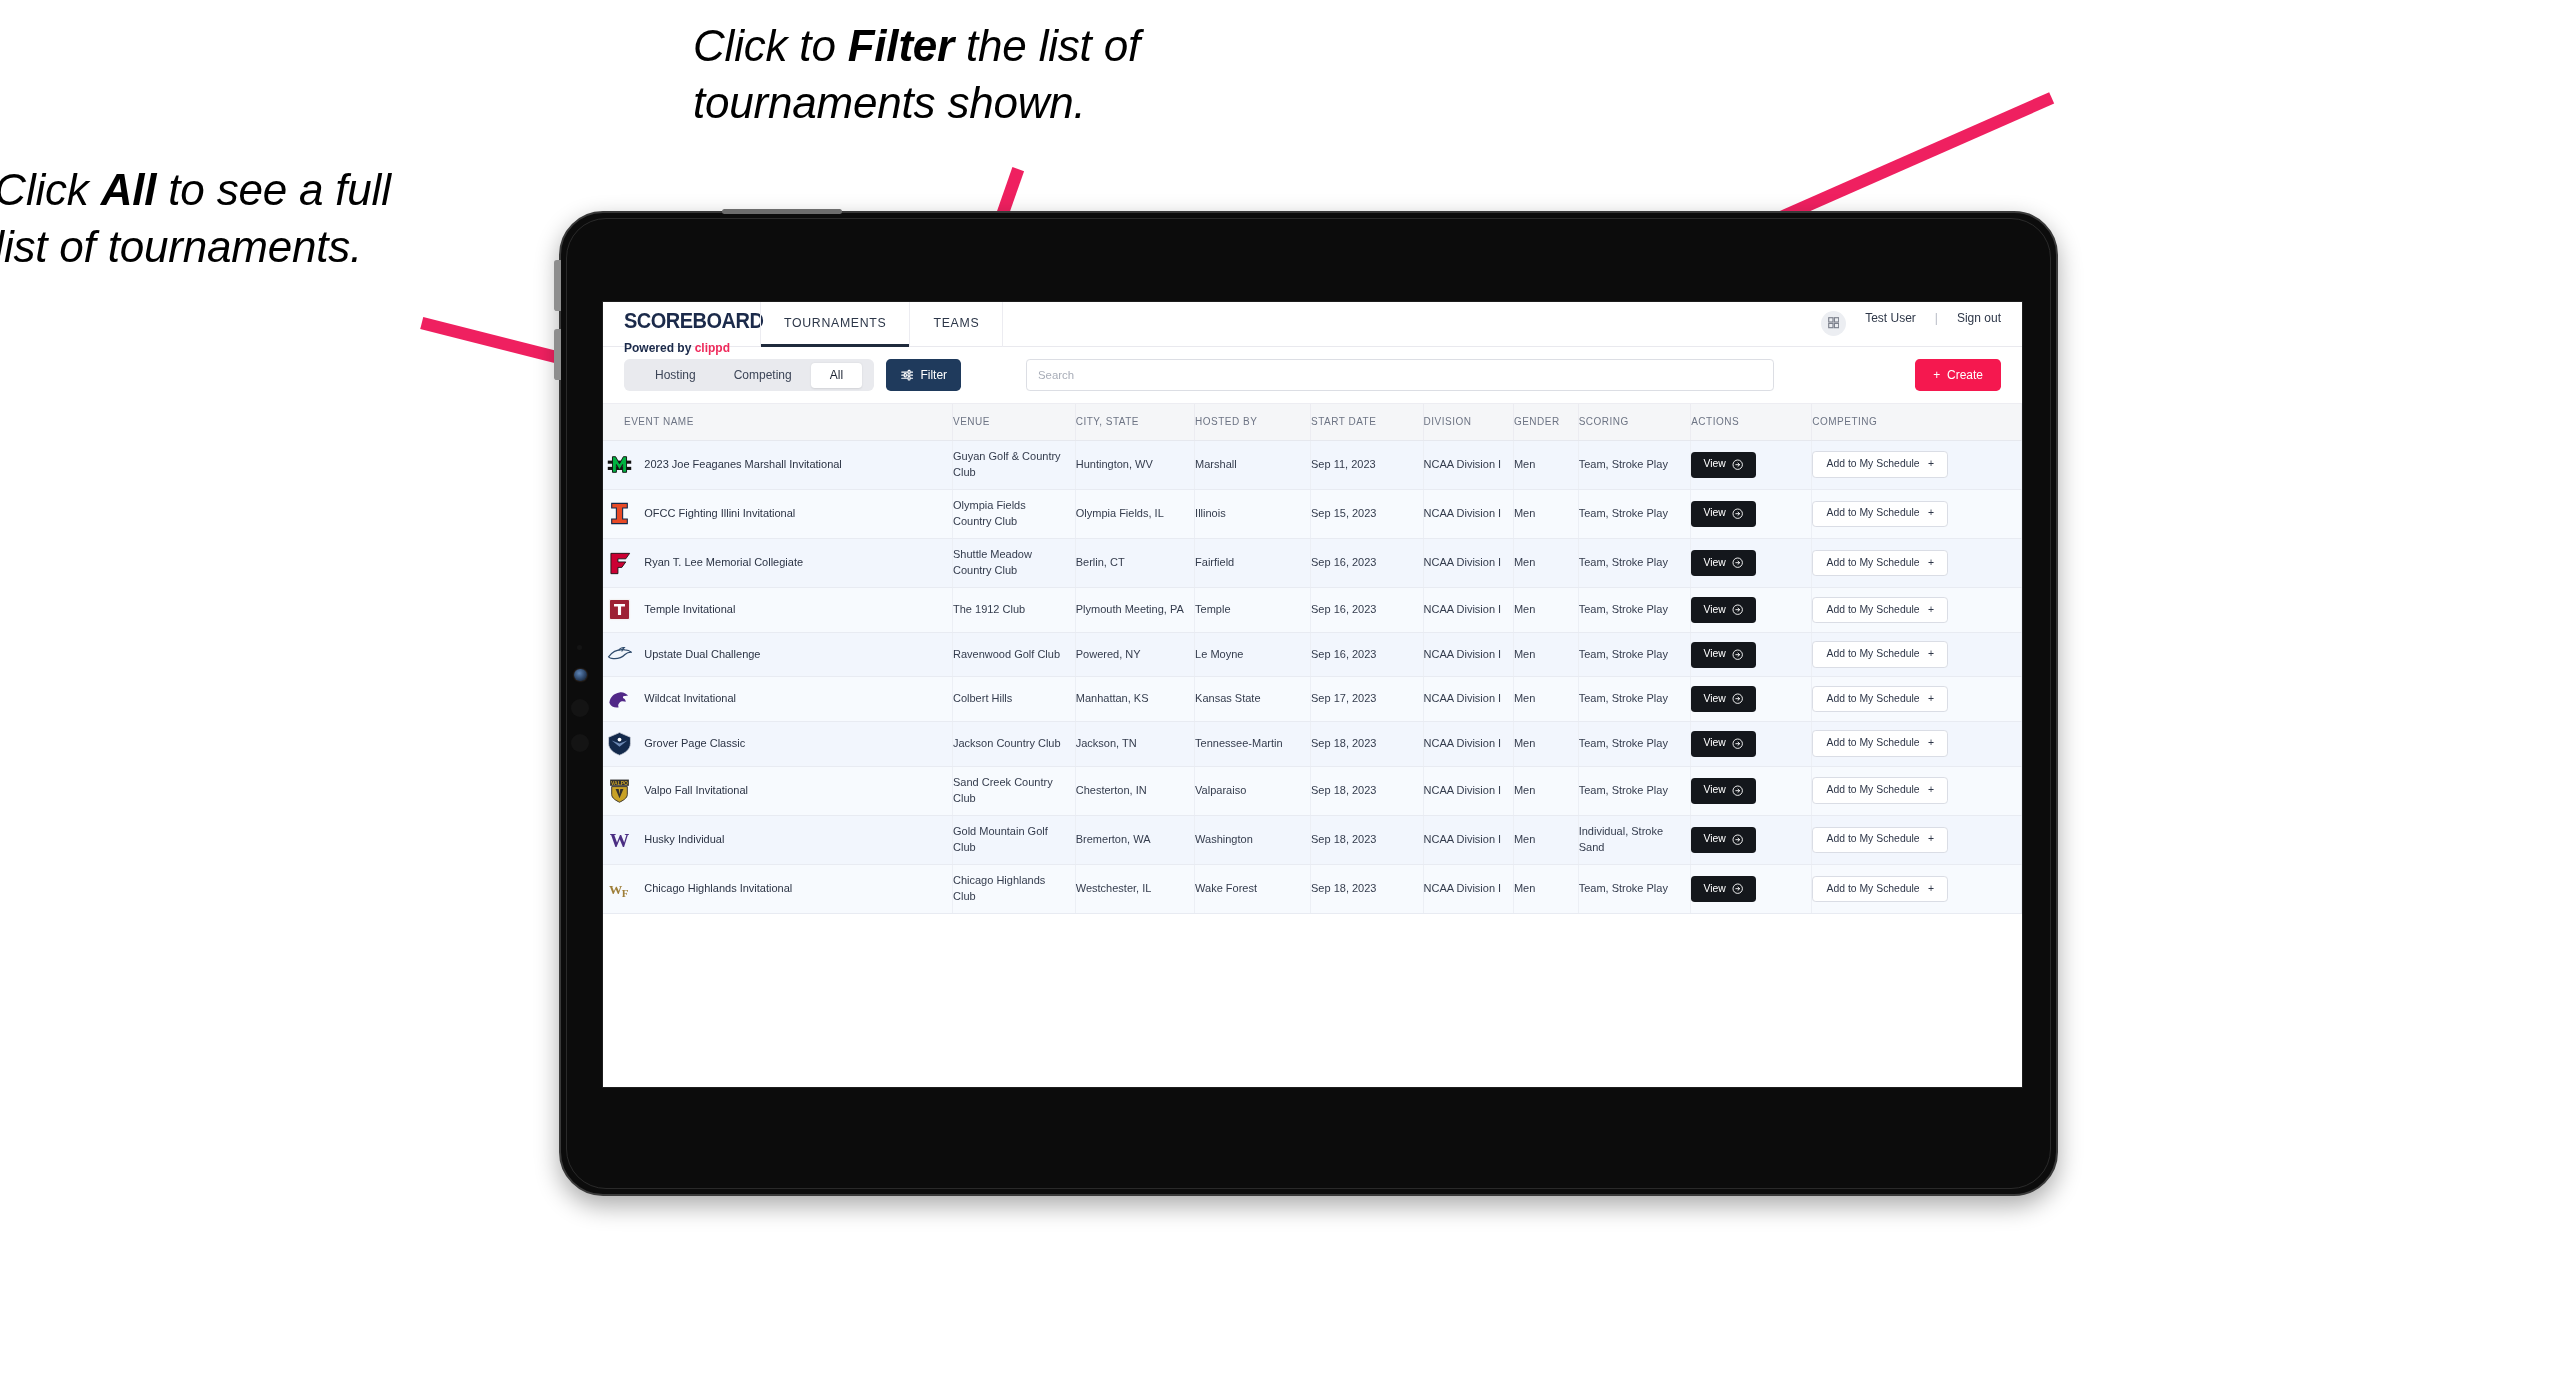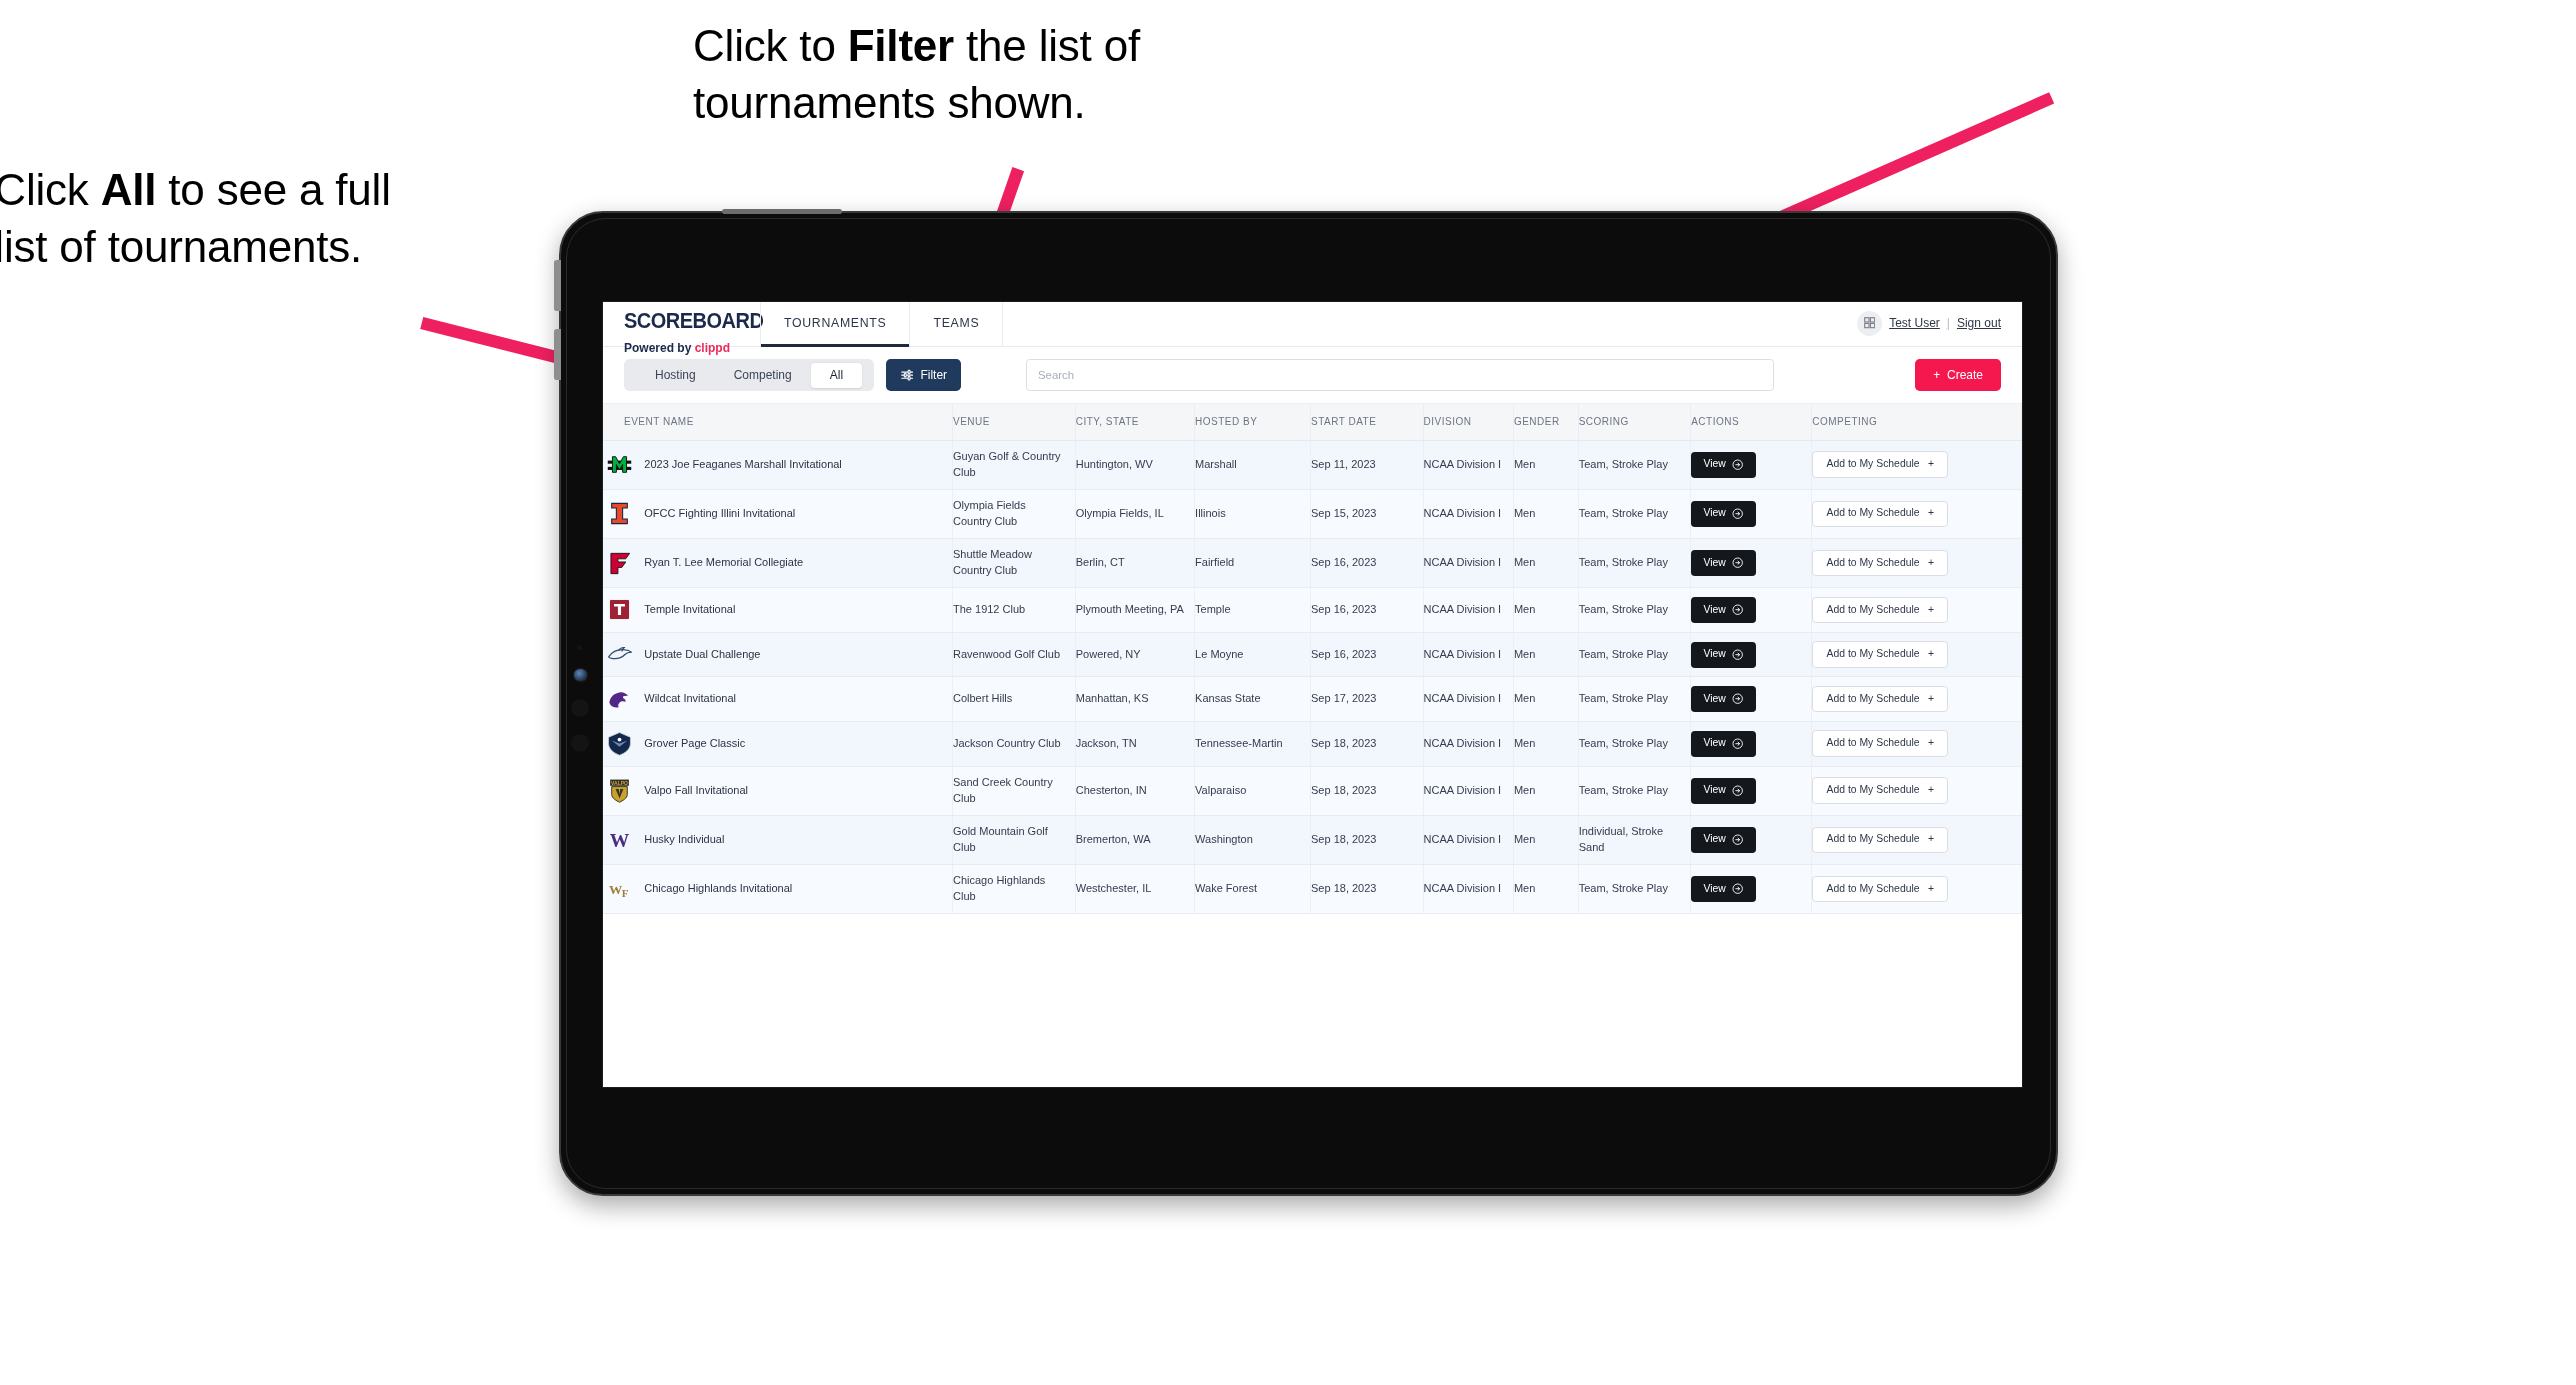--- a/index.html
+++ b/index.html
@@ -13,20 +13,21 @@
 
   
   .anno {
     position: absolute;
     font-family: "Liberation Sans", sans-serif;
     font-size: 44px;
     line-height: 1.30;
     color: #000;
     font-weight: 400;
     letter-spacing: -0.2px;
+    font-style: italic;
   }
   .anno b { font-weight: 700; }
   #anno-filter { left: 693px; top: 17px; width: 684px; }
   #anno-all    { left: -5.7px;  top: 161px; width: 446px; }
   #anno-search { left: 2090px; top: 68px; width: 446px; }
 
   .arrow-svg { position:absolute; left:0; top:0; width:2576px; height:1386px; pointer-events:none; }
 
   
   .tablet {
@@ -83,22 +84,22 @@
   .navtab{
     font-size:12.3px; letter-spacing:0.7px; color:#2c3648; font-weight:500;
     padding: 14.2px 23px 0 23px; height:45px; position:relative;
     border-left:0.9px solid #ececf1;
   }
   .navtab.active::after{
     content:""; position:absolute; left:0; right:0; bottom:0; height:2.8px; background:#1f2a3c;
   }
   .navtab:last-child{ border-right:0.9px solid #ececf1; }
   .user-area{
-    margin-left:auto; display:flex; align-items:center; gap:7px;
-    padding: 8.5px 21px 0 0; font-size:12px; color:#2e3748;text-decoration:underline;
+    margin-left:auto; display:flex; gap:19px;
+    padding: 8.5px 21px 0 0; font-size:12px; color:#2e3748;
   }
   .avatar{
     width:25px;height:25px;border-radius:50%;background:#eceef2;
     display:flex;align-items:center;justify-content:center;
   }
   .avatar svg{ width:11.4px;height:11.4px; }
   .u-sep{ color:#b8bcc6; }
   .u-link{ color:#2e3748; }
 
   

